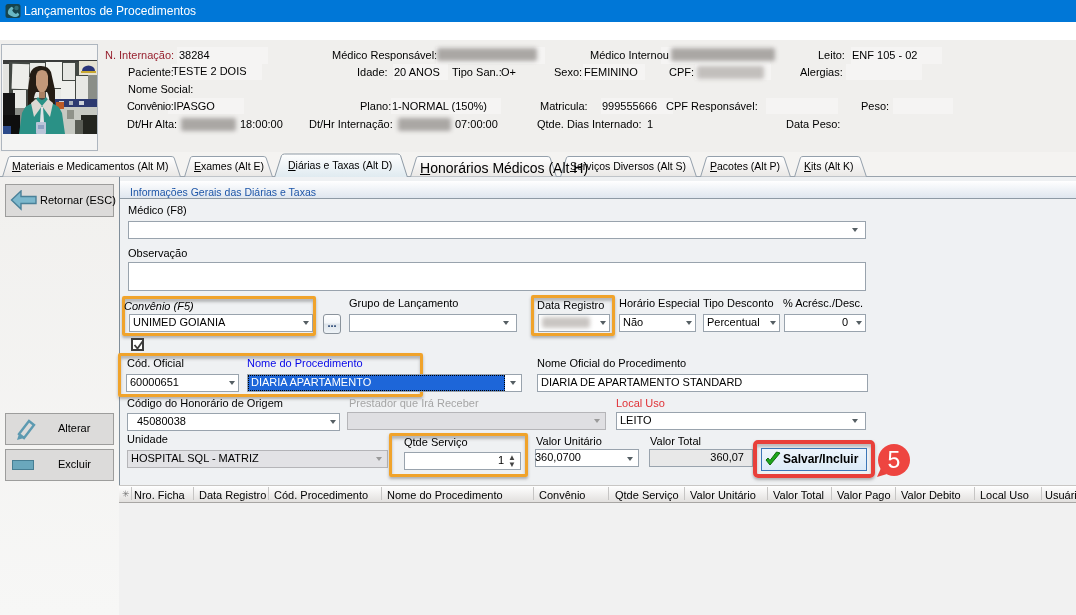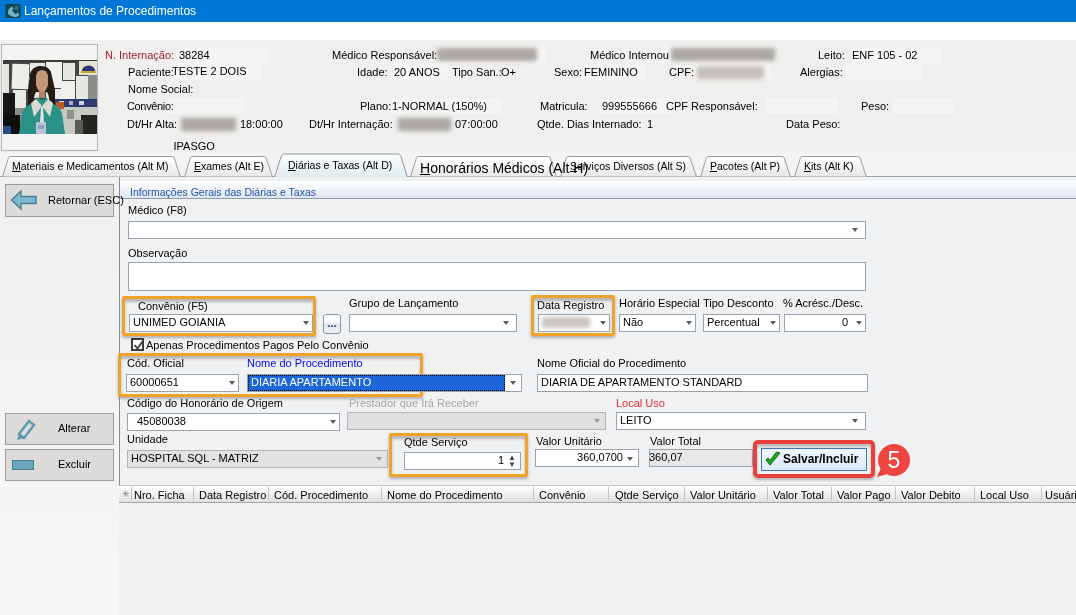--- a/index.html
+++ b/index.html
@@ -105,21 +105,21 @@
 <div class="lbl" style="left:501px;top:66px;">O+</div>
 <div class="lbl" style="left:554px;top:66px;">Sexo:</div>
 <div class="lbl" style="left:584px;top:66px;">FEMININO</div>
 <div class="lbl" style="left:669px;top:66px;">CPF:</div>
 <div class="blur" style="left:697px;top:66px;width:67px;height:13px;background:#c2bfbc;"></div>
 <div class="lbl" style="left:800px;top:66px;">Alergias:</div>
 
 <div class="lbl" style="left:128px;top:83px;">Nome Social:</div>
 
 <div class="lbl" style="left:127px;top:100px;letter-spacing:-0.35px;">Convênio:</div>
-<div class="lbl" style="left:173.5px;top:100px;margin-top:40px;">IPASGO</div>
+<div class="lbl" style="left:173.5px;top:100px;">IPASGO</div>
 <div class="lbl" style="left:360px;top:100px;">Plano:</div>
 <div class="lbl" style="left:392px;top:100px;">1-NORMAL (150%)</div>
 <div class="lbl" style="left:540px;top:100px;">Matricula:</div>
 <div class="lbl" style="left:602px;top:100px;">999555666</div>
 <div class="lbl" style="left:666px;top:100px;">CPF Responsável:</div>
 <div class="lbl" style="left:861px;top:100px;">Peso:</div>
 
 <div class="lbl" style="left:127px;top:118px;">Dt/Hr Alta:</div>
 <div class="blur" style="left:181px;top:118px;width:55px;height:13px;"></div>
 <div class="lbl" style="left:240px;top:118px;">18:00:00</div>
@@ -165,42 +165,42 @@
 
 <div class="abs" style="left:119px;top:177px;width:957px;height:438px;background:#eff1f3;border-left:1px solid #808e9a;"></div>
 
 <div class="abs" style="left:120px;top:181px;width:956px;height:18px;background:linear-gradient(#ffffff,#dfe6ef);border-bottom:1px solid #8e9aa5;"></div>
 <div class="abs" style="left:130px;top:186px;font-size:10.5px;color:#1e56a8;">Informações Gerais das Diárias e Taxas</div>
 
 <div class="abs" style="left:5px;top:184px;width:109px;height:33px;background:#dcdbda;border:1px solid #9d9d9c;"></div>
 <svg class="abs" style="left:10px;top:190px;" width="28" height="21" viewBox="0 0 28 21">
   <path d="M11 1 L11 6.5 L26 6.5 L26 13.5 L11 13.5 L11 19 L1.5 10 Z" fill="#7db8cd" stroke="#4a8199" stroke-width="1.4"></path>
 </svg>
-<div class="abs" style="left:40px;top:194px;font-size:11px;margin-left:8px;">Retornar (ESC)</div>
+<div class="abs" style="left:40px;top:194px;font-size:11px;">Retornar (ESC)</div>
 
 <div class="abs" style="left:5px;top:413px;width:109px;height:32px;background:#dcdbda;border:1px solid #9d9d9c;"></div>
 <svg class="abs" style="left:11px;top:418px;" width="26" height="23" viewBox="0 0 26 23">
   <path d="M8 16 L18 3 L23 7 L13 20 Z" fill="none" stroke="#5d9ab1" stroke-width="2.4"></path>
   <path d="M8 16 L13 20 L6 22 Z" fill="#5d9ab1"></path>
 </svg>
 <div class="abs" style="left:58px;top:422px;font-size:11px;">Alterar</div>
 
 <div class="abs" style="left:5px;top:449px;width:109px;height:32px;background:#dcdbda;border:1px solid #9d9d9c;"></div>
 <div class="abs" style="left:12px;top:460px;width:22px;height:10px;background:#6aa7bc;border:1px solid #477e93;"></div>
 <div class="abs" style="left:58px;top:458px;font-size:11px;">Excluir</div>
 
 <div class="lbl" style="left:128px;top:204px;">Médico (F8)</div>
 <div class="fld" style="left:128px;top:221px;width:738px;"></div>
 <div class="arr" style="left:852px;top:228px;"></div>
 
 <div class="lbl" style="left:128px;top:247px;text-align:right;">Observação</div>
 <div class="fld" style="left:128px;top:262px;width:738px;height:29px;"></div>
 
 <div class="orect" style="left:122px;top:296px;width:194px;height:40px;"></div>
-<div class="lbl" style="left:138px;top:300px;">Convênio (F5)</div>
+<div class="lbl" style="left:124px;top:300px;font-style:italic;">Convênio (F5)</div>
 <div class="fld" style="left:129px;top:314px;width:184px;"></div>
 <div class="abs" style="left:133px;top:316px;font-size:11px;">UNIMED GOIANIA</div>
 <div class="arr" style="left:303px;top:321px;"></div>
 <div class="abs" style="left:323px;top:314px;width:18px;height:20px;background:linear-gradient(#ffffff,#f3f6f9 45%,#dde4ea 50%,#eef3f7);border:1px solid #8a939c;border-radius:3px;font-size:11px;font-weight:bold;color:#1a3a6b;text-align:center;line-height:16px;">...</div>
 
 <div class="lbl" style="left:349px;top:297px;">Grupo de Lançamento</div>
 <div class="fld" style="left:349px;top:314px;width:168px;"></div>
 <div class="arr" style="left:503px;top:321px;"></div>
 
 <div class="orect" style="left:531px;top:295px;width:84px;height:41px;"></div>
@@ -221,21 +221,20 @@
 
 <div class="lbl" style="left:783px;top:297px;">% Acrésc./Desc.</div>
 <div class="fld" style="left:784px;top:314px;width:82px;"></div>
 <div class="abs" style="left:784px;top:316px;width:64px;text-align:right;font-size:11px;">0</div>
 <div class="arr" style="left:856px;top:321px;"></div>
 
 <div class="abs" style="left:131px;top:338px;width:13px;height:13px;background:#fff;border:2px solid #3c3c3c;"></div>
 <svg class="abs" style="left:132px;top:339px;" width="12" height="12" viewBox="0 0 12 12">
       <path d="M2.5 6 L5.5 9.5 L10.5 2.5" fill="none" stroke="#3c3c3c" stroke-width="1.8"></path>
     </svg>
-<div class="lbl" style="left:146px;top:339px;">Apenas Procedimentos Pagos Pelo Convênio</div>
 
 <div class="orect" style="left:118px;top:353px;width:305px;height:44px;"></div>
 <div class="lbl" style="left:127px;top:357px;">Cód. Oficial</div>
 <div class="lbl" style="left:247px;top:357px;color:#0707e8;">Nome do Procedimento</div>
 <div class="fld" style="left:126px;top:374px;width:113px;"></div>
 <div class="abs" style="left:130px;top:376px;font-size:11px;">60000651</div>
 <div class="arr" style="left:229px;top:381px;"></div>
 <div class="fld" style="left:247px;top:374px;width:275px;"></div>
 <div class="abs" style="left:248px;top:375px;width:257px;height:16px;background:#1d66d9;border:1px dotted #000;"></div>
 <div class="abs" style="left:251px;top:376px;font-size:11px;color:#fff;">DIARIA APARTAMENTO</div>
@@ -265,26 +264,26 @@
 <div class="arr" style="left:376px;top:457px;border-top-color:#9a9a9a;"></div>
 
 <div class="orect" style="left:389px;top:433px;width:139px;height:44px;"></div>
 <div class="lbl" style="left:404px;top:436px;">Qtde Serviço</div>
 <div class="fld" style="left:404px;top:452px;width:117px;"></div>
 <div class="abs" style="left:404px;top:454px;width:100px;text-align:right;font-size:11px;">1</div>
 <div class="abs" style="left:508px;top:454px;font-size:8px;color:#444;line-height:7px;">▲<br>▼</div>
 
 <div class="lbl" style="left:536px;top:435px;">Valor Unitário</div>
 <div class="fld" style="left:535px;top:449px;width:104px;"></div>
-<div class="abs" style="left:535px;top:451px;width:88px;text-align:right;font-size:11px;">360,0700</div>
+<div class="abs" style="left:535px;top:451px;width:88px;text-align:left;font-size:11px;">360,0700</div>
 <div class="arr" style="left:627px;top:457px;"></div>
 
 <div class="lbl" style="left:650px;top:435px;">Valor Total</div>
 <div class="fld" style="left:649px;top:449px;width:104px;background:#e8e8e8;"></div>
-<div class="abs" style="left:649px;top:451px;width:95px;text-align:left;font-size:11px;">360,07</div>
+<div class="abs" style="left:649px;top:451px;width:95px;text-align:right;font-size:11px;">360,07</div>
 
 <div class="abs" style="left:753px;top:440px;width:122px;height:38px;border:4px solid #e8403a;border-radius:5px;box-shadow:0 2px 3px rgba(110,110,110,.5), inset 0 3px 3px rgba(110,110,110,.4);"></div>
 <div class="abs" style="left:761px;top:448px;width:106px;height:23px;background:linear-gradient(#eef5fc,#dcebf8);border:1px solid #3c77b8;"></div>
 <svg class="abs" style="left:764px;top:451px;" width="18" height="17" viewBox="0 0 18 17">
   <path d="M2 9 L6 14 L16 2 L12.5 1 L6 9.5 L4 7 Z" fill="#1ca81c" stroke="#0d6b0d" stroke-width="1"></path>
 </svg>
 <div class="abs" style="left:783px;top:452px;font-size:12px;font-weight:bold;">Salvar/Incluir</div>
 <svg class="abs" style="left:875px;top:442px;" width="40" height="38" viewBox="0 0 40 38">
   <path d="M6 26 L2 35 L12 32 Z" fill="#e8433e"></path>
   <circle cx="19" cy="18" r="16" fill="#ee4540"></circle>

